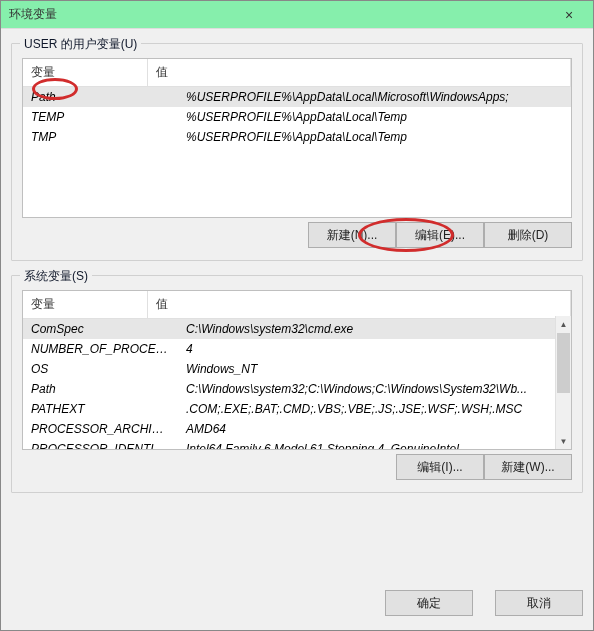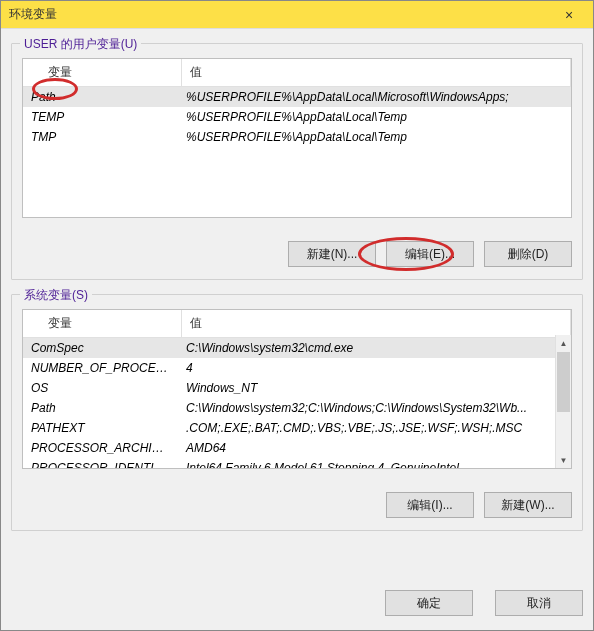--- a/index.html
+++ b/index.html
@@ -1,38 +1,38 @@
 <!DOCTYPE html>
 <html><head>
 <meta charset="utf-8">
 <style>
   * { box-sizing: border-box; font-family: "Microsoft YaHei", "Segoe UI", sans-serif; font-size: 12px; }
   body { margin: 0; background: #fff; width: 594px; height: 631px; overflow: hidden; }
   .window { width: 594px; height: 631px; border: 1px solid #888; background: #f0f0f0; display: flex; flex-direction: column; }
-  .titlebar { height: 28px; background: #fde047; display: flex; align-items: center; padding: 0 4px 0 8px; border-bottom: 1px solid #ddd; }
+  .titlebar { height: 28px; background: #86efac; display: flex; align-items: center; padding: 0 4px 0 8px; border-bottom: 1px solid #ddd; }
   .titlebar .title { flex: 1; color: #333; }
   .titlebar .close { width: 40px; text-align: center; font-size: 14px; color: #333; }
   .content { flex: 1; padding: 14px 10px 14px 10px; display: flex; flex-direction: column; gap: 14px; }
   .group { border: 1px solid #d0d0d0; border-radius: 1px; position: relative; padding: 14px 10px 12px 10px; background: #f0f0f0; }
-  .group-title { position: absolute; top: -8px; left: 8px; background: #f0f0f0; padding: 0 4px; color: #4c1d95; }
+  .group-title { position: absolute; top: -8px; left: 8px; background: #f0f0f0; padding: 0 4px; color: #0f172a; }
   .listbox { border: 1px solid #bfbfbf; background: #fff; height: 160px; overflow: hidden; position: relative; }
   .listbox.sys { height: 160px; }
   .lb-header { display: flex; border-bottom: 1px solid #e0e0e0; background: #fff; }
   .lb-header .col { padding: 5px 8px; color: #333; border-right: 1px solid #e0e0e0; }
-  .lb-header .col.name { width: 142px; margin-left: 17px; }
+  .lb-header .col.name { width: 125px; }
   .lb-header .col.value { flex: 1; }
   .lb-body { overflow: hidden; }
   .row { display: flex; padding: 3px 0; font-style: italic; }
   .row.selected { background: #e6e6e6; }
   .row .cell-name { width: 155px; padding: 0 8px; white-space: nowrap; overflow: hidden; text-overflow: ellipsis; }
   .row .cell-value { flex: 1; padding: 0 8px; white-space: nowrap; overflow: hidden; text-overflow: ellipsis; }
   .scrollbar { position: absolute; right: 0; top: 25px; width: 16px; bottom: 0; background: #f0f0f0; border-left: 1px solid #e0e0e0; }
   .sb-arrow { height: 16px; display:flex; align-items:center; justify-content:center; color:#555; font-size:8px;}
   .sb-thumb { height: 60px; background:#cdcdcd; margin:1px;}
-  .btn-row { display: flex; justify-content: flex-end; gap: 10px; margin-top: 23px; position: relative; }
+  .btn-row { display: flex; justify-content: flex-end; margin-top: 4px; position: relative; }
   .btn { width: 88px; height: 26px; background: #e1e1e1; border: 1px solid #adadad; color: #222; display:flex; align-items:center; justify-content:center; }
   .footer { display: flex; justify-content: flex-end; gap: 22px; padding: 4px 10px 14px 10px; }
   .circle { position: absolute; border: 3px solid #d12c2c; border-radius: 50%; pointer-events: none; }
   .circle.path { width: 46px; height: 22px; top: 20px; left: 10px; }
   .circle.edit { width: 96px; height: 34px; top: -4px; left: 336px; transform: translateX(0); }
   .list-wrap { position:relative; }
 </style>
 </head>
 <body>
 

